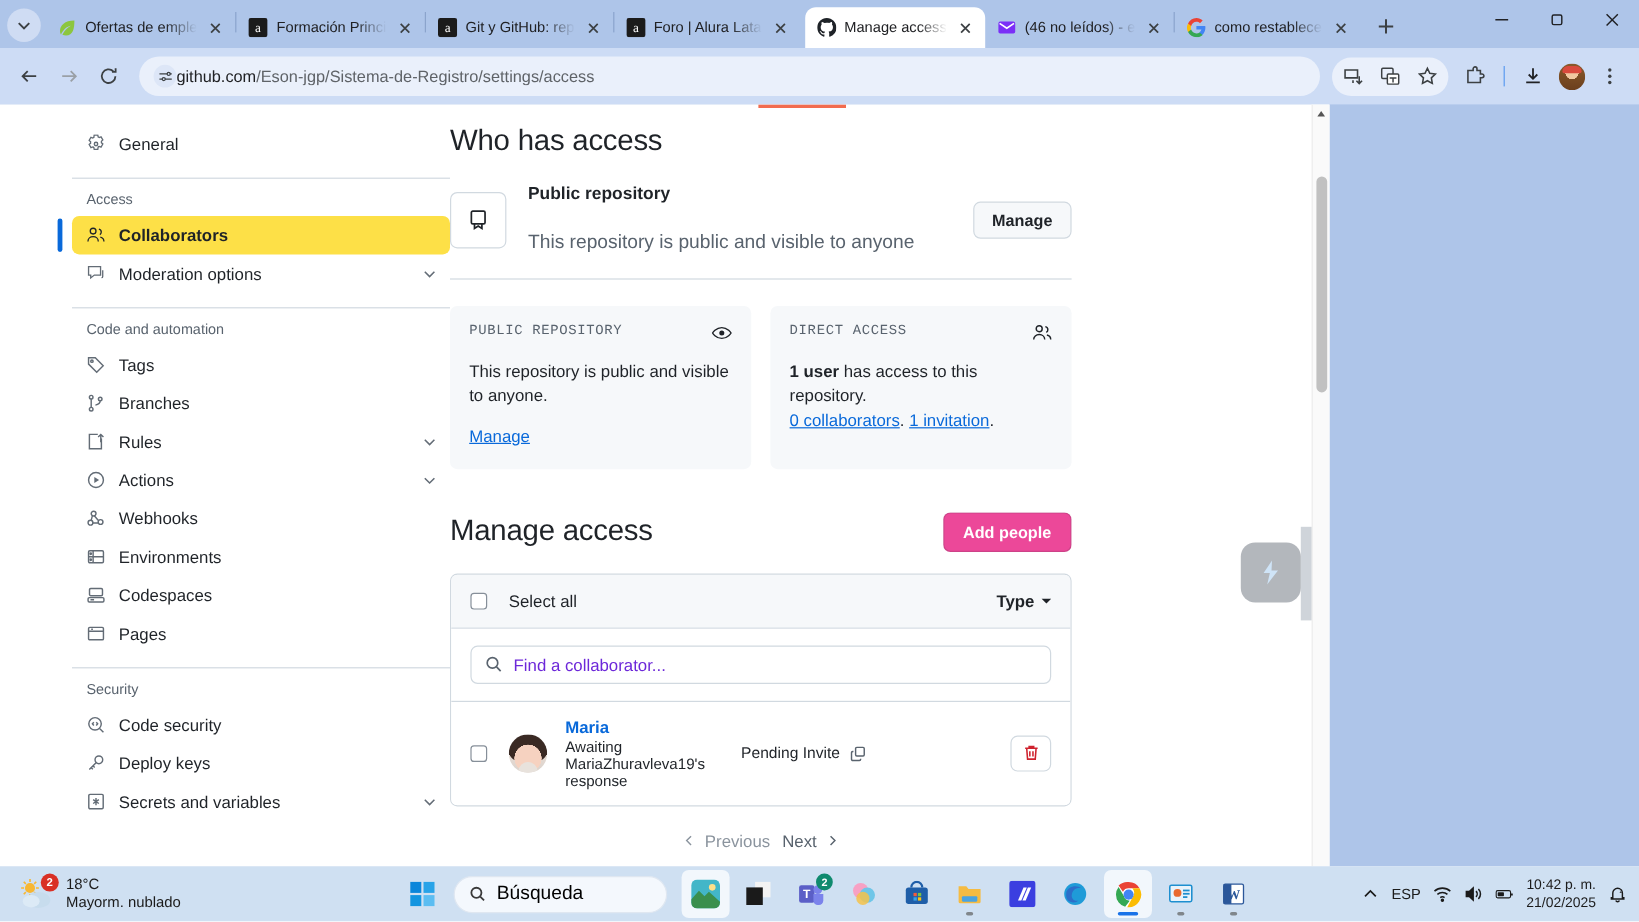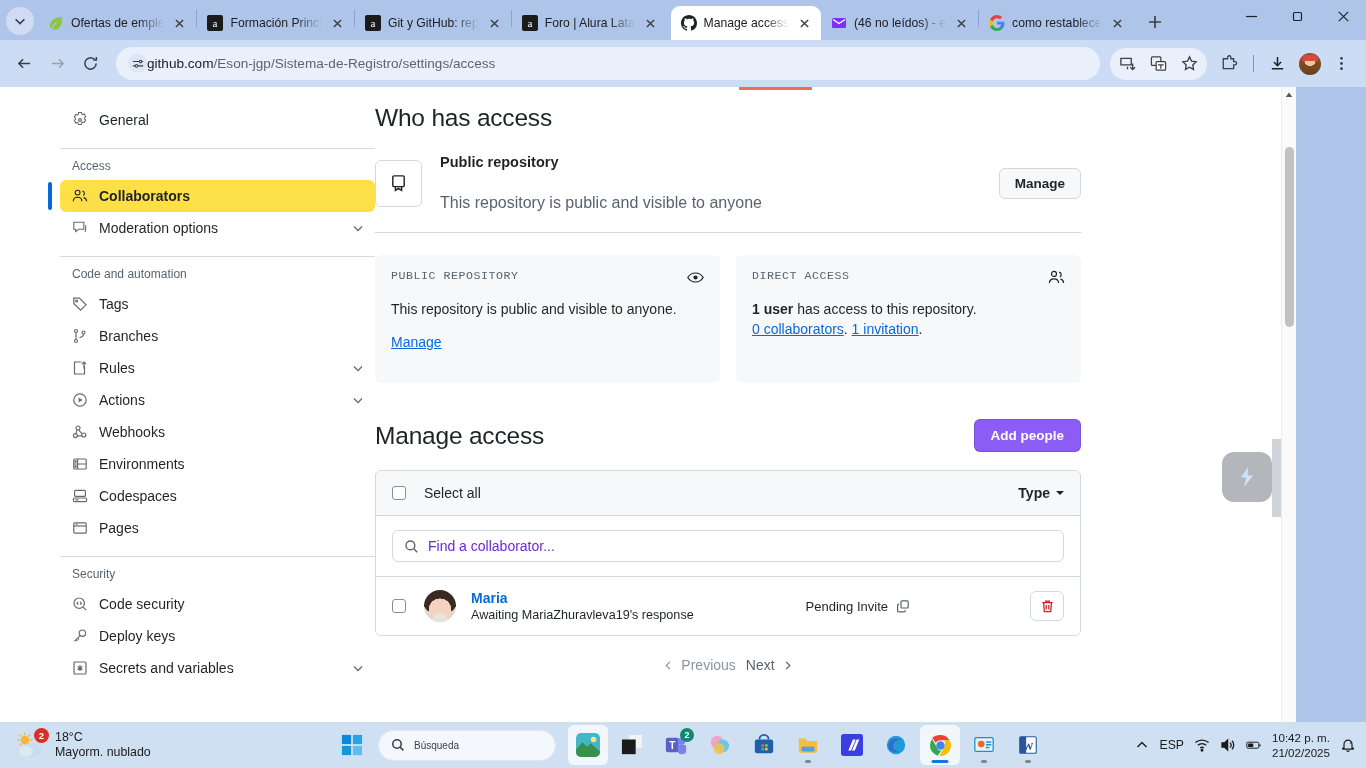--- a/index.html
+++ b/index.html
@@ -74,21 +74,21 @@
   .tb-divider { width: 1px; height: 17px; background: #5b9bf0; margin: 0 7px; }
   .avatar-btn { width: 31px; height: 31px; border-radius: 50%; display:flex; align-items:center; justify-content:center; cursor:pointer;}
   .avatar-img {
     width: 22px; height: 22px; border-radius: 50%;
     background: radial-gradient(circle at 50% 34%, #f0c8a0 0 30%, transparent 31%), linear-gradient(#8a5a2b, #6b3f1d);
     position: relative; overflow: hidden;
   }
   .avatar-img::after { content:""; position:absolute; left:3px; right:3px; top:2px; height:6px; background:#d94a3d; border-radius:6px 6px 2px 2px;}
 
   
-  .viewport { position: relative; width: 1296px; height: 635px; background: #ffffff; overflow: hidden; padding-left: 12px; }
+  .viewport { position: relative; width: 1108px; height: 635px; background: #ffffff; overflow: hidden; padding-left: 12px; }
 
   .progress-track { position: absolute; top:0; left:0; right:0; height:3px; background: transparent; z-index: 30;}
   .progress-bar { position:absolute; top:0; left: 57%; width: 73px; height: 3px; background: #f26c4f; }
 
   .page { position: absolute; inset: 0 15px 0 0; overflow: hidden; display: flex; padding-top: 17px; }
 
   
   .sidebar { width: 375px; flex: none; padding-left: 60px; }
   .nav-item {
     display: flex; align-items: center; gap: 11px;
@@ -120,21 +120,21 @@
   .repo-ico svg { width: 19px; height: 19px; }
   .repo-txt { flex: 1; min-width: 0; }
   .repo-title { font-size: 14.5px; font-weight: 700; color: #1f2328; margin-bottom: 5px; }
   .repo-sub { font-size: 16px; color: #59636e; margin-top: 24px; }
   .btn {
     border: 1px solid #d1d9e0; background: #f6f8fa; border-radius: 6px;
     font-size: 13.5px; font-weight: 600; color: #1f2328;
     padding: 7px 15px; cursor: pointer; font-family: inherit; white-space: nowrap;
   }
   .btn-green {
-    background: #8b5cf6; border: 1px solid rgba(31,35,40,.15); color: #fff;
+    background: #ec4899; border: 1px solid rgba(31,35,40,.15); color: #fff;
     border-radius: 6px; font-size: 13.5px; font-weight: 600; padding: 8px 16px;
     cursor: pointer; font-family: inherit;
   }
 
   .cards { display: flex; gap: 16px; margin-top: 22px; }
   .card { flex: 1; background: #f6f8fa; border-radius: 6px; padding: 14px 16px 18px 16px; min-height: 128px; }
   .card-head { display: flex; align-items: flex-start; justify-content: space-between; margin-bottom: 13px; }
   .card-label { font-size: 11.6px; letter-spacing: .55px; color: #59636e; font-family: "Liberation Mono", monospace; }
   .card-head .ico { color: #1f2328; display:flex; }
   .card-head .ico svg { width: 17px; height: 17px; }
@@ -214,21 +214,21 @@
     display: flex; align-items: center; justify-content: center; padding: 0 3px; font-weight: 700;
   }
 
   .tb-center { position: absolute; left: 332px; display: flex; align-items: center; gap: 6px; }
   .start-btn { width: 40px; height: 40px; display: flex; align-items: center; justify-content: center; cursor: pointer; }
   .search-pill {
     height: 31px; width: 178px; background: #f4f8fd; border-radius: 16px;
     display: flex; align-items: center; gap: 9px; padding: 0 12px; cursor: pointer; border: 1px solid #dfe7f1;
   }
   .search-pill svg { width: 14px; height: 14px; color: #3a3a3a; }
-  .search-pill span { font-size: 10px; color: #404040; }
+  .search-pill span { font-size: 16px; color: #000000; }
   .tb-apps { display: flex; align-items: center; gap: 4px; margin-left: 6px; }
   .tb-app { width: 40px; height: 40px; border-radius: 6px; display: flex; align-items: center; justify-content: center; position: relative; cursor: pointer; }
   .tb-app.open { background: rgba(255,255,255,.72); }
   .tb-app .ind { position: absolute; bottom: 2px; left: 50%; transform: translateX(-50%); width: 6px; height: 3px; border-radius: 2px; background: #80868b; }
   .tb-app .ind.act { width: 17px; background: #1a73e8; }
   .tb-app .badge2 {
     position: absolute; top: 3px; right: 2px; min-width: 14px; height: 14px; border-radius: 7px;
     background: #0f8a6e; color: #fff; font-size: 9px; display: flex; align-items: center; justify-content: center; font-weight: 700;
   }
 

